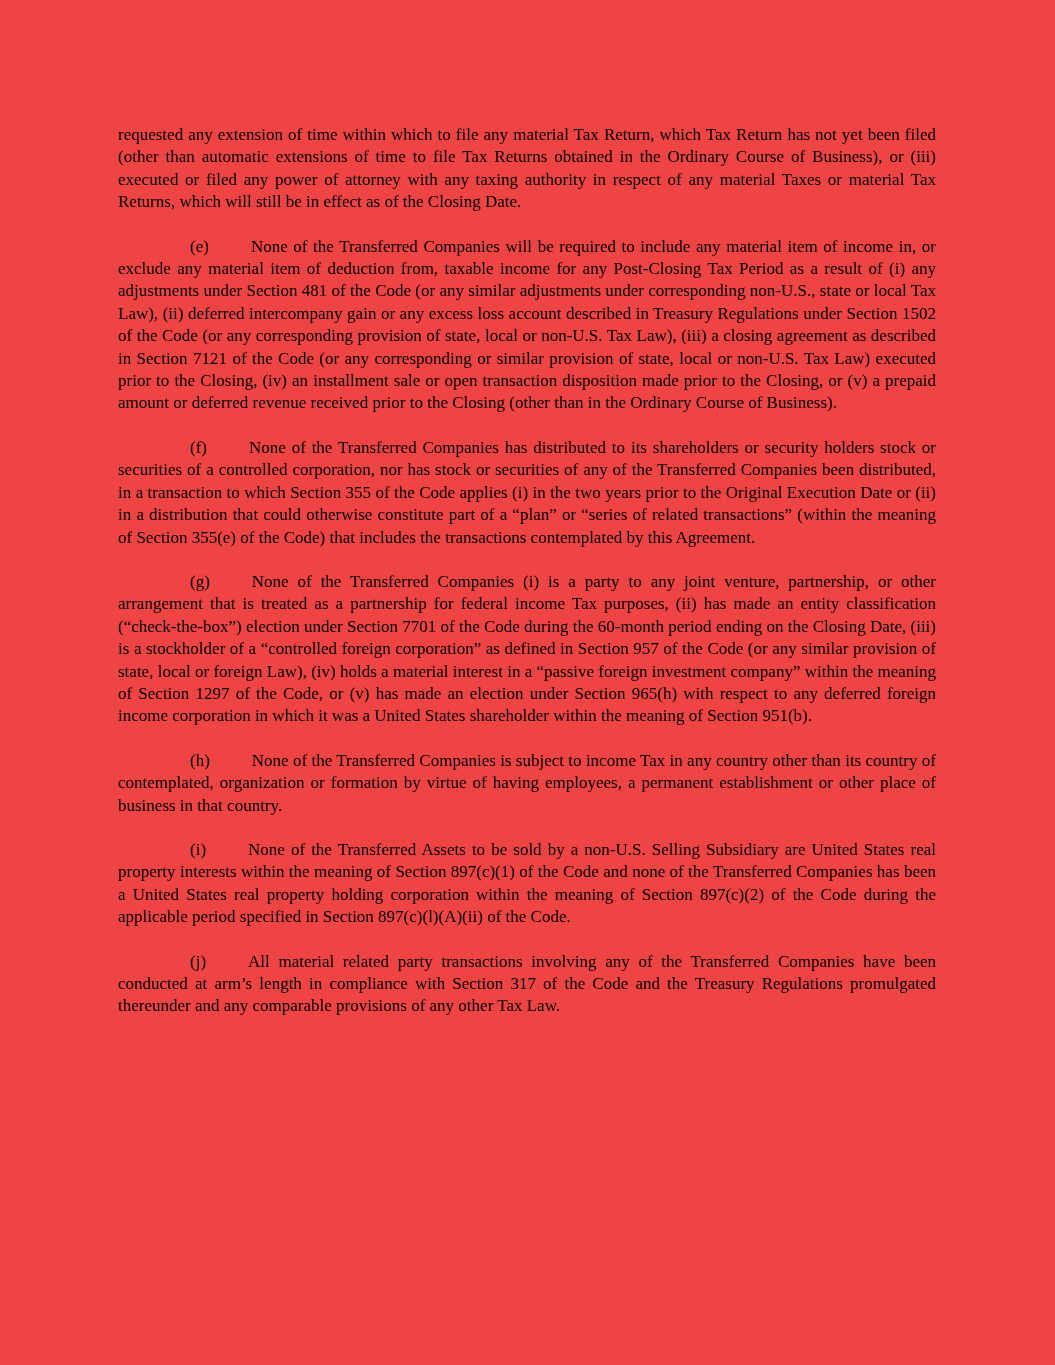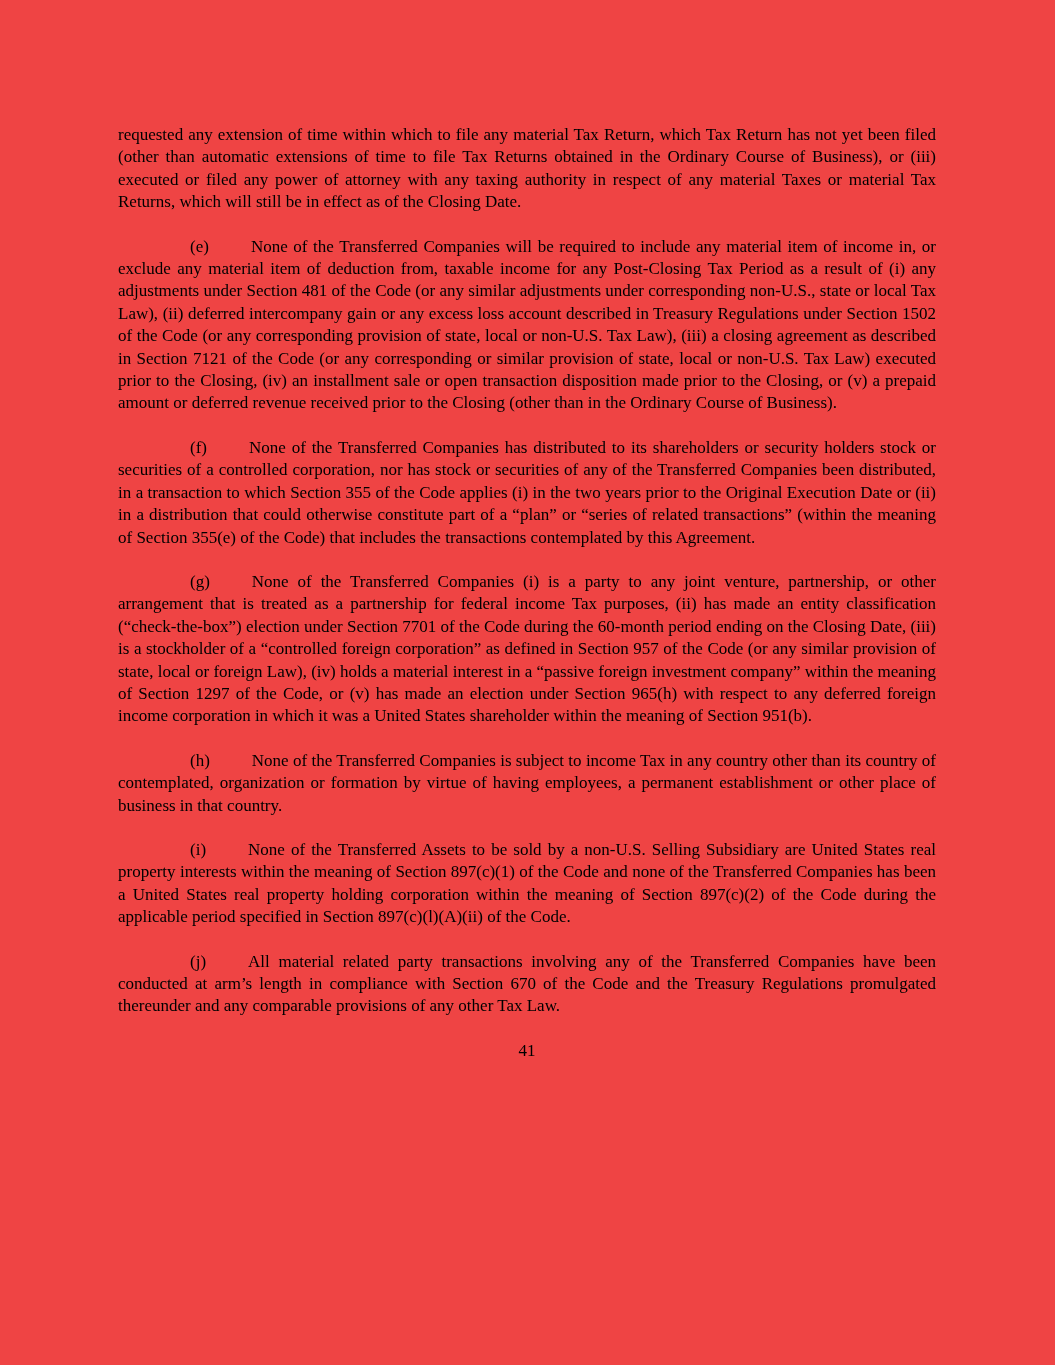--- a/index.html
+++ b/index.html
@@ -57,18 +57,17 @@
     <p class="para"><span class="para-label">(e)</span><span class="para-text">None of the Transferred Companies will be required to include any material item of income in, or exclude any material item of deduction from, taxable income for any Post-Closing Tax Period as a result of (i) any adjustments under Section 481 of the Code (or any similar adjustments under corresponding non-U.S., state or local Tax Law), (ii) deferred intercompany gain or any excess loss account described in Treasury Regulations under Section 1502 of the Code  (or any corresponding provision of state, local or non-U.S. Tax Law), (iii) a closing agreement as described in Section 7121 of the Code  (or any corresponding or similar provision of state, local or non-U.S. Tax Law) executed prior to the Closing, (iv) an installment sale or open transaction disposition made prior to the Closing, or (v) a prepaid amount or deferred revenue received prior to the Closing (other than in the Ordinary Course of Business).</span></p>
 
     <p class="para"><span class="para-label">(f)</span><span class="para-text">None of the Transferred Companies has distributed to its shareholders or security holders stock or securities of a controlled corporation, nor has stock or securities of any of the Transferred Companies been distributed, in a transaction to which Section 355 of the Code applies (i) in the two years prior to the Original Execution Date or (ii) in a distribution that could otherwise constitute part of a “plan” or “series of related transactions” (within the meaning of Section 355(e) of the Code) that includes the transactions contemplated by this Agreement.</span></p>
 
     <p class="para"><span class="para-label">(g)</span><span class="para-text">None of the Transferred Companies (i) is a party to any joint venture, partnership, or other arrangement that is treated as a partnership for federal income Tax purposes, (ii) has made an entity classification (“check-the-box”) election under Section 7701 of the Code during the 60-month period ending on the Closing Date, (iii) is a stockholder of a “controlled foreign corporation” as defined in Section 957 of the Code (or any similar provision of state, local or foreign Law), (iv) holds a material interest in a “passive foreign investment company” within the meaning of Section 1297 of the Code, or (v) has made an election under Section 965(h) with respect to any deferred foreign income corporation in which it was a United States shareholder within the meaning of Section 951(b).</span></p>
 
     <p class="para"><span class="para-label">(h)</span><span class="para-text">None of the Transferred Companies is subject to income Tax in any country other than its country of contemplated, organization or formation by virtue of having employees, a permanent establishment or other place of business in that country.</span></p>
 
     <p class="para"><span class="para-label">(i)</span><span class="para-text">None of the Transferred Assets to be sold by a non-U.S. Selling Subsidiary are United States real property interests within the meaning of Section 897(c)(1) of the Code and none of the Transferred Companies has been a United States real property holding corporation within the meaning of Section 897(c)(2) of the Code during the applicable period specified in Section 897(c)(l)(A)(ii) of the Code.</span></p>
 
-    <p class="para"><span class="para-label">(j)</span><span class="para-text">All material related party transactions involving any of the Transferred Companies have been conducted at arm’s length in compliance with Section 670 of the Code and the Treasury Regulations promulgated thereunder and any comparable provisions of any other Tax Law.</span></p>
+    <p class="para"><span class="para-label">(j)</span><span class="para-text">All material related party transactions involving any of the Transferred Companies have been conducted at arm’s length in compliance with Section 317 of the Code and the Treasury Regulations promulgated thereunder and any comparable provisions of any other Tax Law.</span></p>
 
-    <p class="page-number">41</p>
 
   </div>
 </div>
 
 </body></html>

